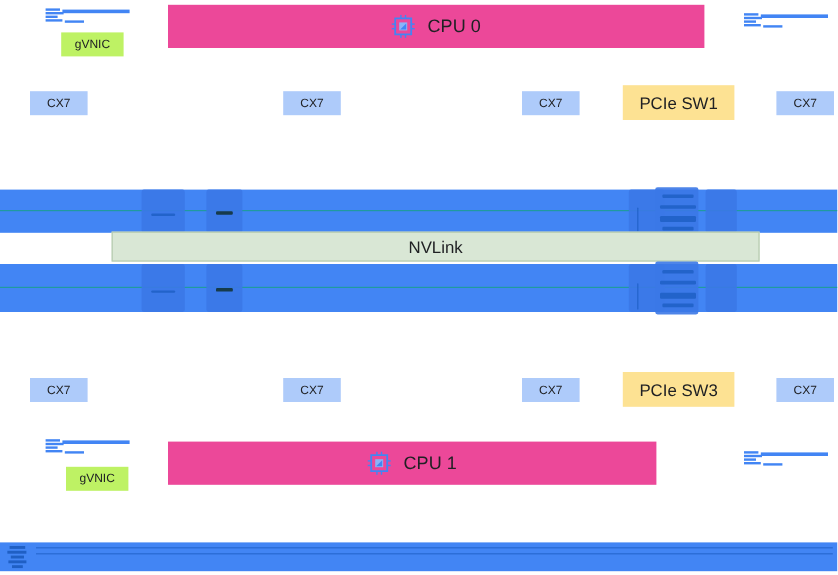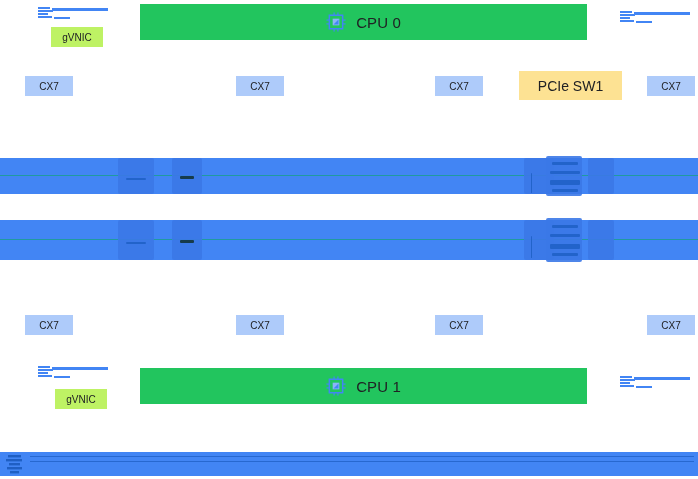--- a/index.html
+++ b/index.html
@@ -23,21 +23,21 @@
     position: absolute;
     box-sizing: border-box;
     display: flex;
     align-items: center;
     justify-content: center;
     white-space: nowrap;
   }
 
   
   .cpu-box {
-    background: #22c55e;
+    background: #ec4899;
     color: #202124;
     font-size: 15px;
     gap: 10px;
     justify-content: center;
   }
   .cpu-label { letter-spacing: .1px; }
 
   
   .cx7-box {
     background: #aecbfa;
@@ -208,21 +208,21 @@
 
 
   <div class="node cx7-box" style="left:236px; top:76px; width:48px; height:20px;">
     <span>CX7</span>
   </div>
 
   <div class="node cx7-box" style="left:435px; top:76px; width:48px; height:20px;">
     <span>CX7</span>
   </div>
 
-  <div class="node pcie-box" style="left:519px; top:71px; width:103px; height:29px;align-items:center;">
+  <div class="node pcie-box" style="left:519px; top:71px; width:93px; height:29px;align-items:center;">
     <span>PCIe SW1</span>
   </div>
 
   <div class="node cx7-box" style="left:647px; top:76px; width:48px; height:20px;">
     <span>CX7</span>
   </div>
 
   <div class="gpu-band" style="left:0; top:158px; width:698px; height:36px;">
     <span class="seam" style="top:17px;"></span>
     <span class="gpu-glyph" style="left:118px; top:0px;  width:36px; height:36px;"></span>
@@ -232,20 +232,23 @@
     <span class="gpu-glyph" style="left:524px; top:0px;  width:30px; height:36px;"></span>
     <span class="gpu-glyph" style="left:546px; top:-2px; width:36px; height:40px;"></span>
     <span class="gpu-glyph" style="left:588px; top:0px;  width:26px; height:36px;"></span>
     <span class="gpu-bar" style="left:552px; top:4px;  width:26px; height:3px;"></span>
     <span class="gpu-bar" style="left:550px; top:13px; width:30px; height:3px;"></span>
     <span class="gpu-bar" style="left:550px; top:22px; width:30px; height:5px;"></span>
     <span class="gpu-bar" style="left:552px; top:31px; width:26px; height:3px;"></span>
     <span class="gpu-bar" style="left:531px; top:15px; width:1px;  height:20px;"></span>
   </div>
 
+  <div class="node nvlink-box" style="left:93px; top:193px; width:540px; height:25px;">
+    <span>NVLink</span>
+  </div>
 
   <div class="gpu-band" style="left:0; top:220px; width:698px; height:40px;">
     <span class="seam" style="top:19px;"></span>
     <span class="gpu-glyph" style="left:118px; top:0px;  width:36px; height:40px;"></span>
     <span class="gpu-glyph" style="left:172px; top:0px;  width:30px; height:40px;"></span>
     <span class="gpu-bar" style="left:126px; top:22px; width:20px; height:2px;"></span>
     <span class="gpu-bar" style="left:180px; top:20px; width:14px; height:3px; background:#10302f;"></span>
     <span class="gpu-glyph" style="left:524px; top:0px;  width:30px; height:40px;"></span>
     <span class="gpu-glyph" style="left:546px; top:-2px; width:36px; height:44px;"></span>
     <span class="gpu-glyph" style="left:588px; top:0px;  width:26px; height:40px;"></span>
@@ -262,20 +265,23 @@
 
 
   <div class="node cx7-box" style="left:236px; top:315px; width:48px; height:20px;">
     <span>CX7</span>
   </div>
 
   <div class="node cx7-box" style="left:435px; top:315px; width:48px; height:20px;">
     <span>CX7</span>
   </div>
 
+  <div class="node pcie-box" style="left:519px; top:310px; width:93px; height:29px;">
+    <span>PCIe SW3</span>
+  </div>
 
   <div class="node cx7-box" style="left:647px; top:315px; width:48px; height:20px;">
     <span>CX7</span>
   </div>
 
   <div class="nic-glyph" style="left:38px; top:365px;">
     <span class="rail"></span>
       <span class="rail2"></span>
     <span class="plug">
         <i></i>
@@ -289,21 +295,21 @@
     <span class="rail"></span>
       <span class="rail2"></span>
     <span class="plug">
         <i></i>
         <i></i>
         <i></i>
         <i></i>
       </span>
   </div>
 
-  <div class="node cpu-box" style="left:140px; top:368px; width:447px; height:36px;">
+  <div class="node cpu-box" style="left:140px; top:368px; width:407px; height:36px;">
     <span class="chip-icon">
       <svg viewBox="0 0 24 24" width="20" height="20" aria-hidden="true">
         <g fill="#4285f4">
           <rect x="9" y="0.5" width="1.4" height="3.4"></rect>
           <rect x="13.6" y="0.5" width="1.4" height="3.4"></rect>
           <rect x="9" y="20.1" width="1.4" height="3.4"></rect>
           <rect x="13.6" y="20.1" width="1.4" height="3.4"></rect>
           <rect x="0.5" y="9" width="3.4" height="1.4"></rect>
           <rect x="0.5" y="13.6" width="3.4" height="1.4"></rect>
           <rect x="20.1" y="9" width="3.4" height="1.4"></rect>

